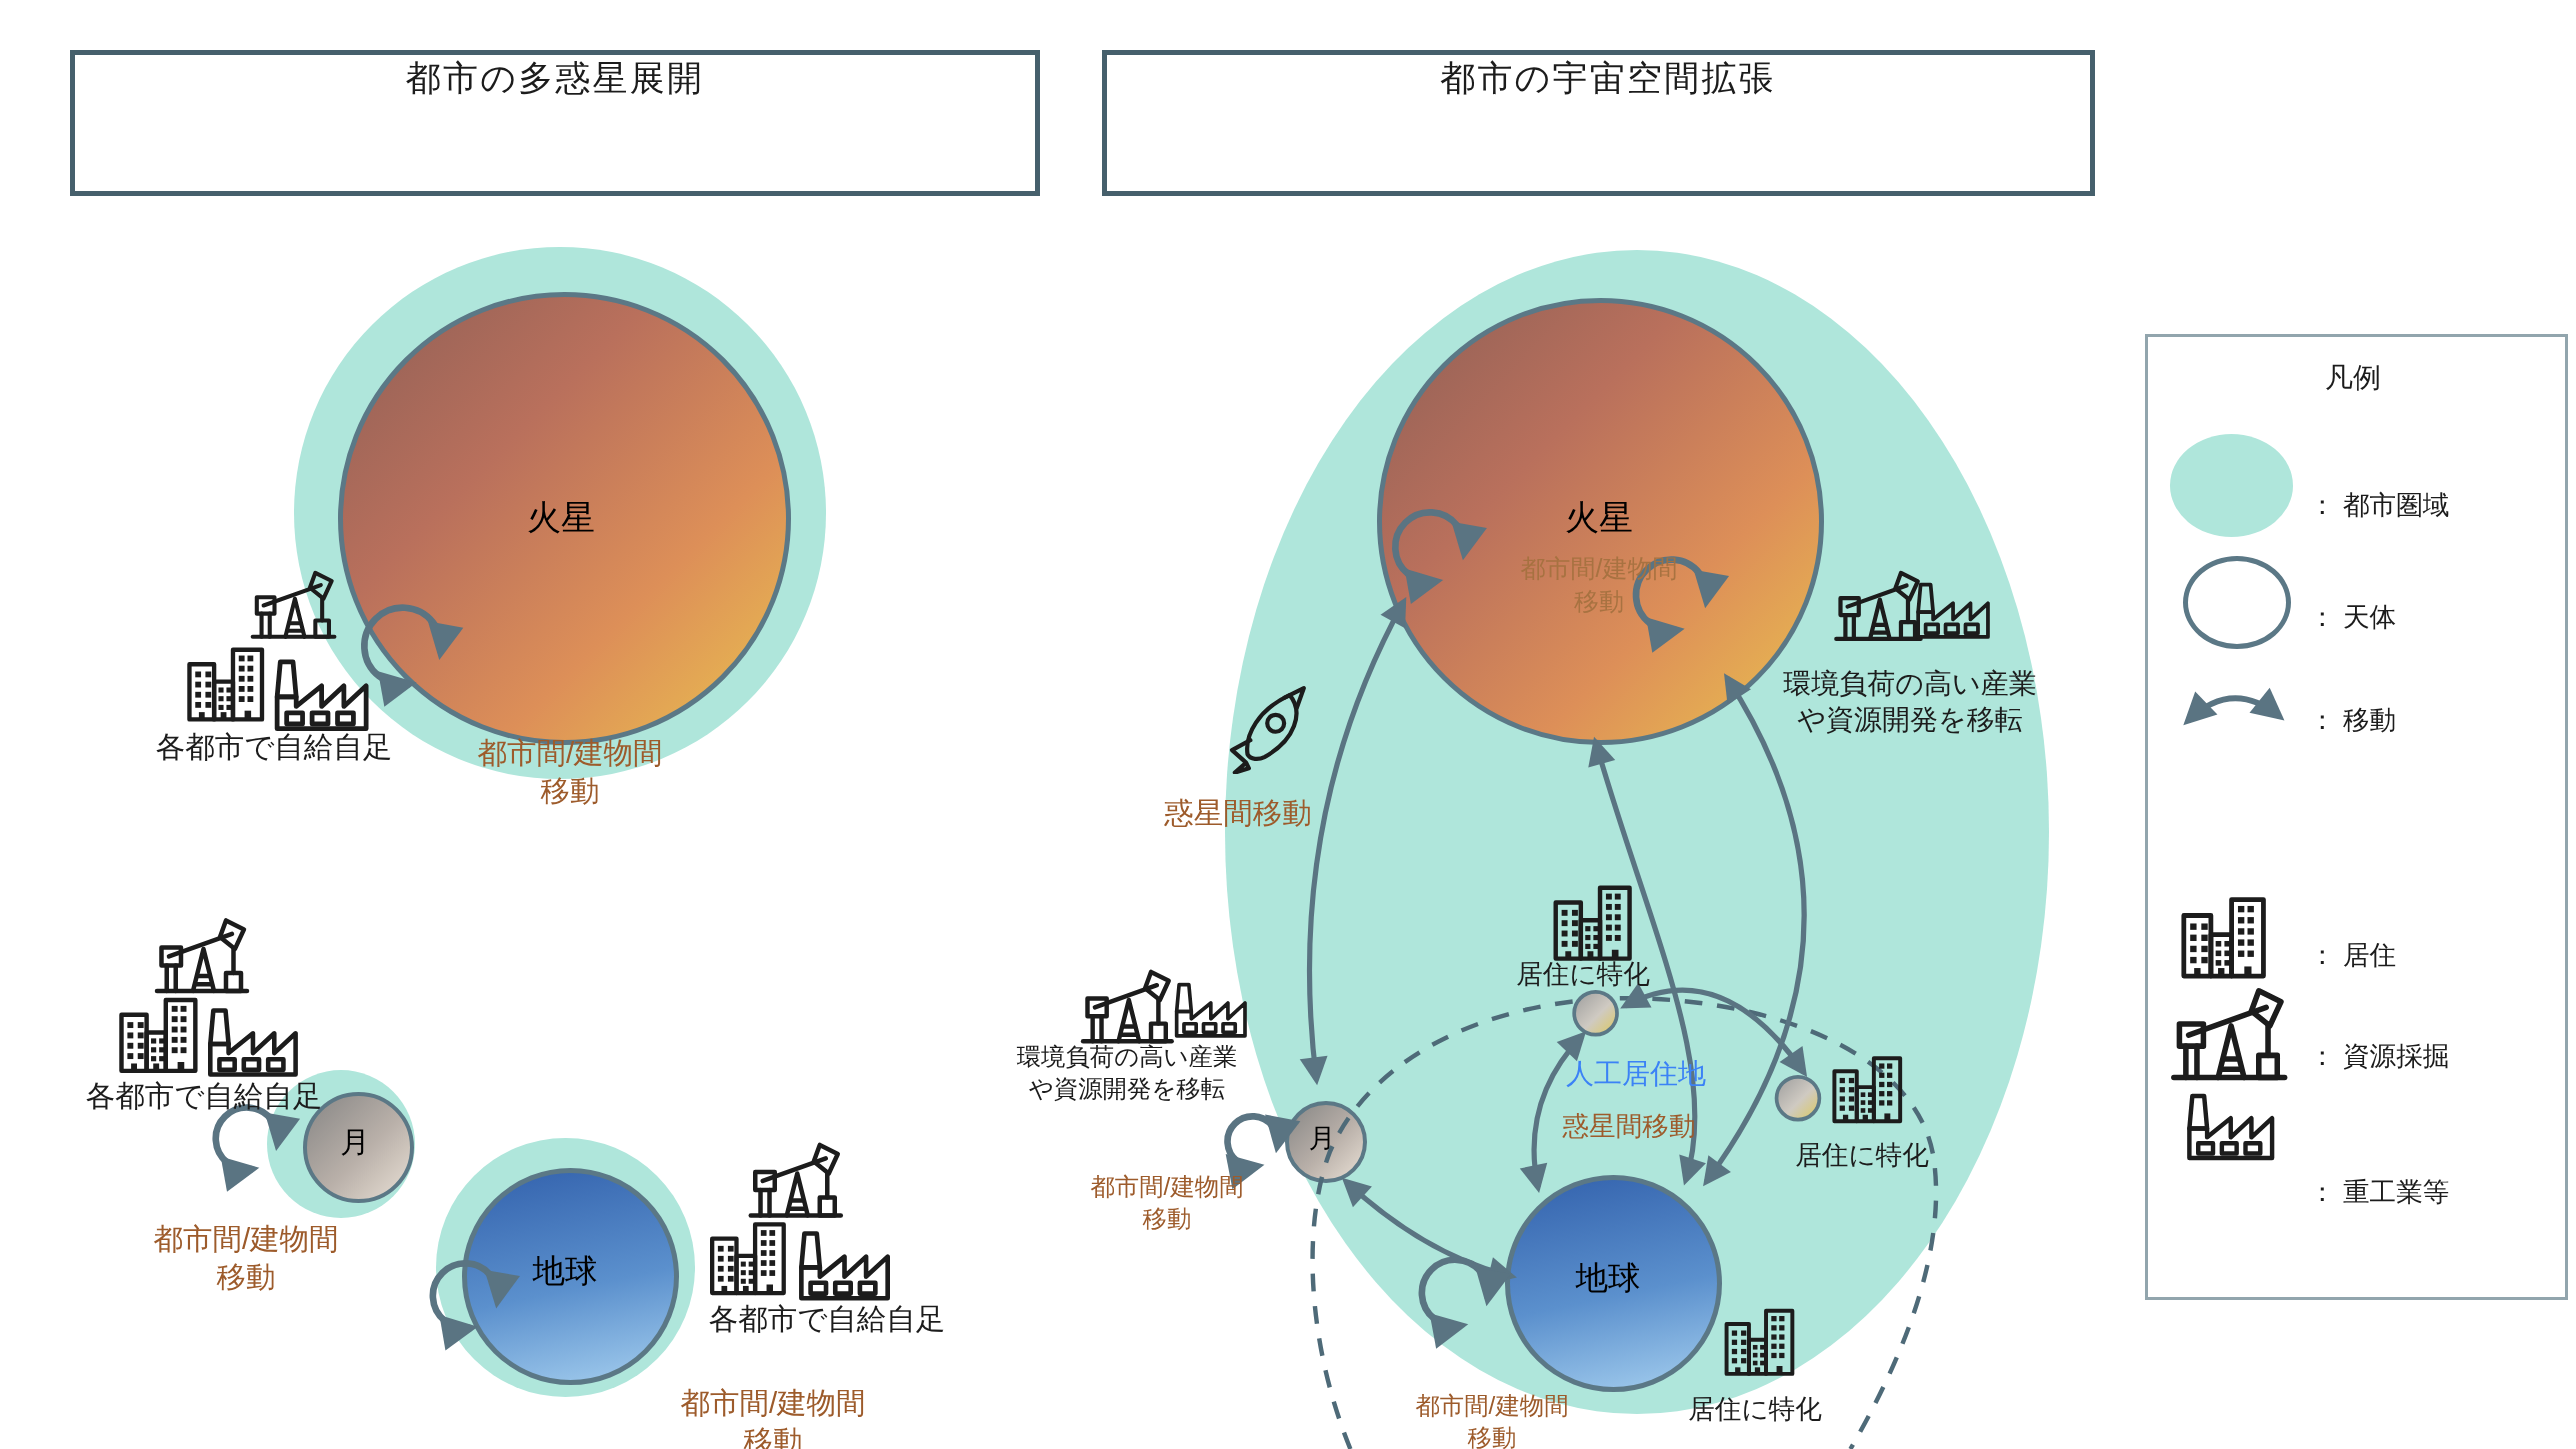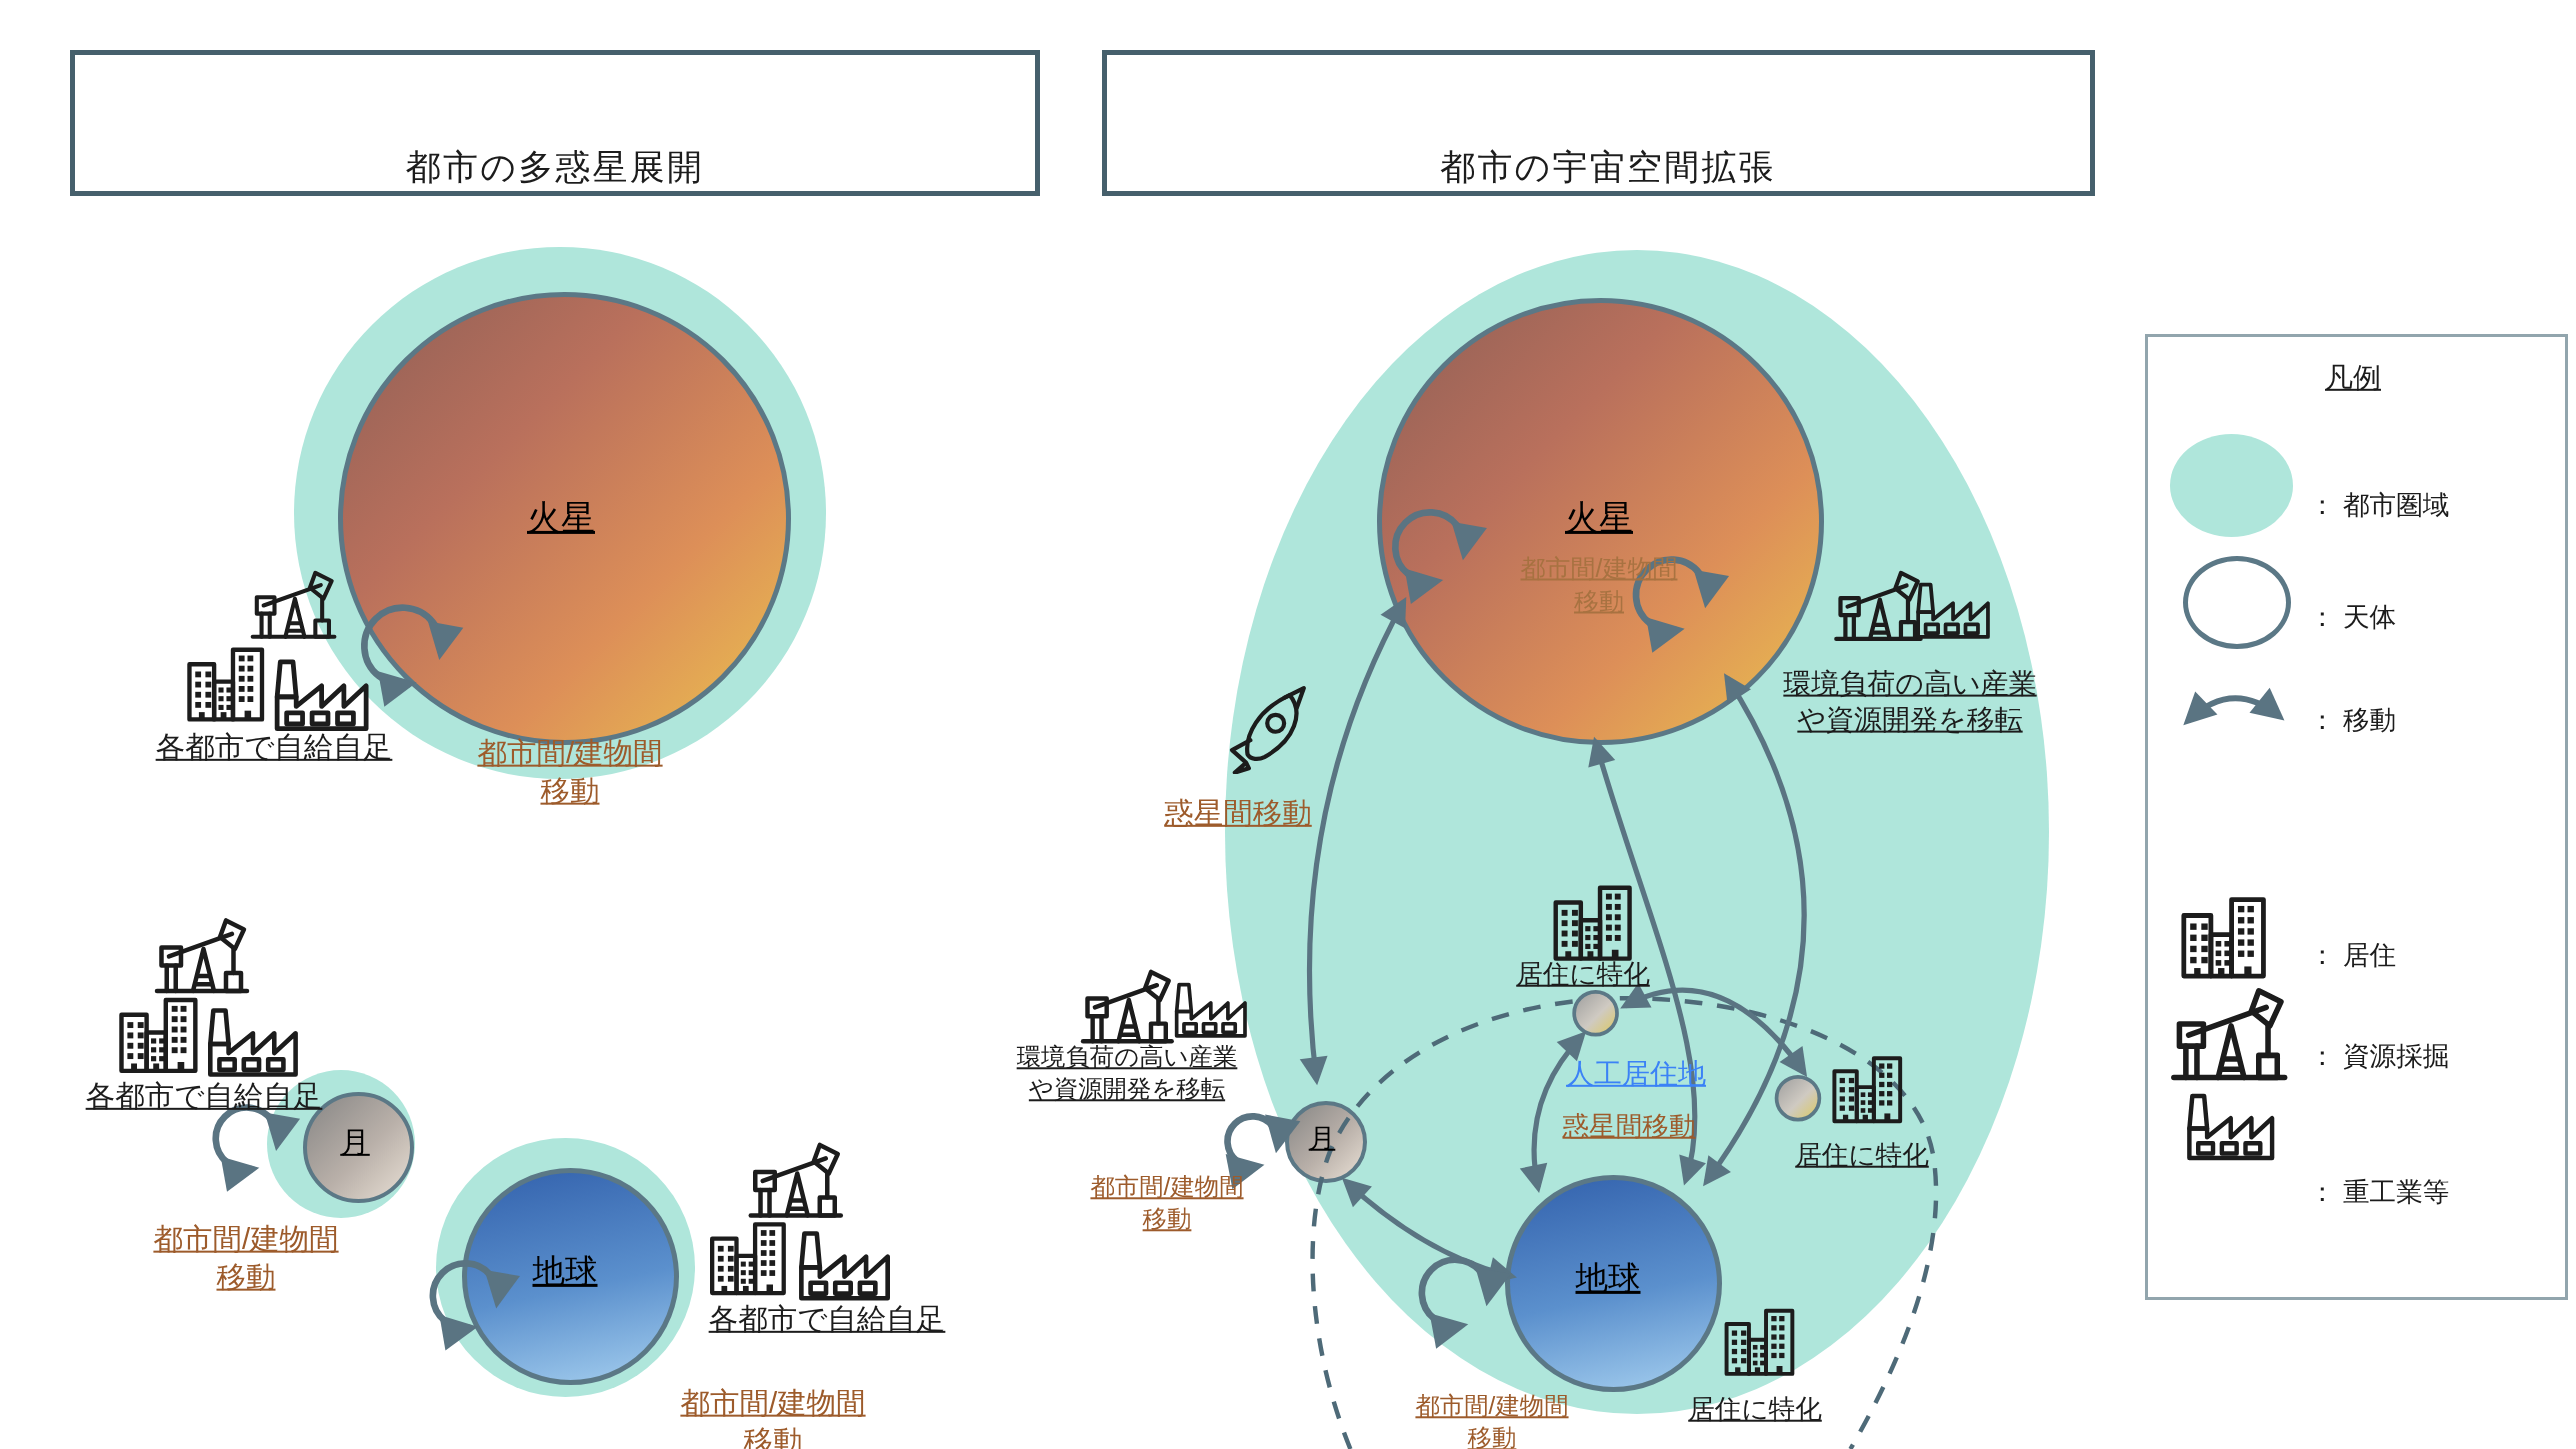--- a/index.html
+++ b/index.html
@@ -7,24 +7,24 @@
          font-family:"Liberation Sans","DejaVu Sans",sans-serif;}
   .circle{position:absolute;border-radius:50%;}
   .teal{background:#afe6db;}
   .mars{background:linear-gradient(135deg,#8f5f56 0%,#b9705c 35%,#dd8f58 68%,#eac24f 100%);
         border:5.2px solid #5b7886;}
   .earth{background:linear-gradient(168deg,#3362ad 0%,#5b90cd 55%,#a3cdee 100%);
          border:5.2px solid #5b7886;}
   .moon{background:linear-gradient(135deg,#878685 0%,#b9b0a9 55%,#e9e0d5 100%);
         border:4.4px solid #5b7886;}
   .titlebox{position:absolute;background:#fff;border:5.2px solid #46606c;
-            display:flex;align-items:flex-end;justify-content:center;
+            display:flex;align-items:flex-start;justify-content:center;
             font-size:35px;color:#1c1c1c;letter-spacing:2.2px;}
   .lbl{position:absolute;transform:translate(-50%,-50%);text-align:center;white-space:nowrap;
-       color:#1c1c1c;line-height:1.3;text-decoration:underline;}
+       color:#1c1c1c;line-height:1.3;}
   .white{color:#000000;}
   .brown{color:#9d5b2b;}
   .fadedbrown{color:#a5713f;opacity:0.92;}
   .grayth{color:#3b82f6;}
   .legendbox{position:absolute;left:2145px;top:334px;width:417px;height:960px;
              background:#fff;border:3px solid #92a5ad;}
   .legendlabel{position:absolute;color:#1c1c1c;font-size:26.6px;transform:translate(0,-50%);white-space:nowrap;margin-top:20px;}
   svg.overlay{position:absolute;left:0;top:0;pointer-events:none;}
 </style>
 </head>

